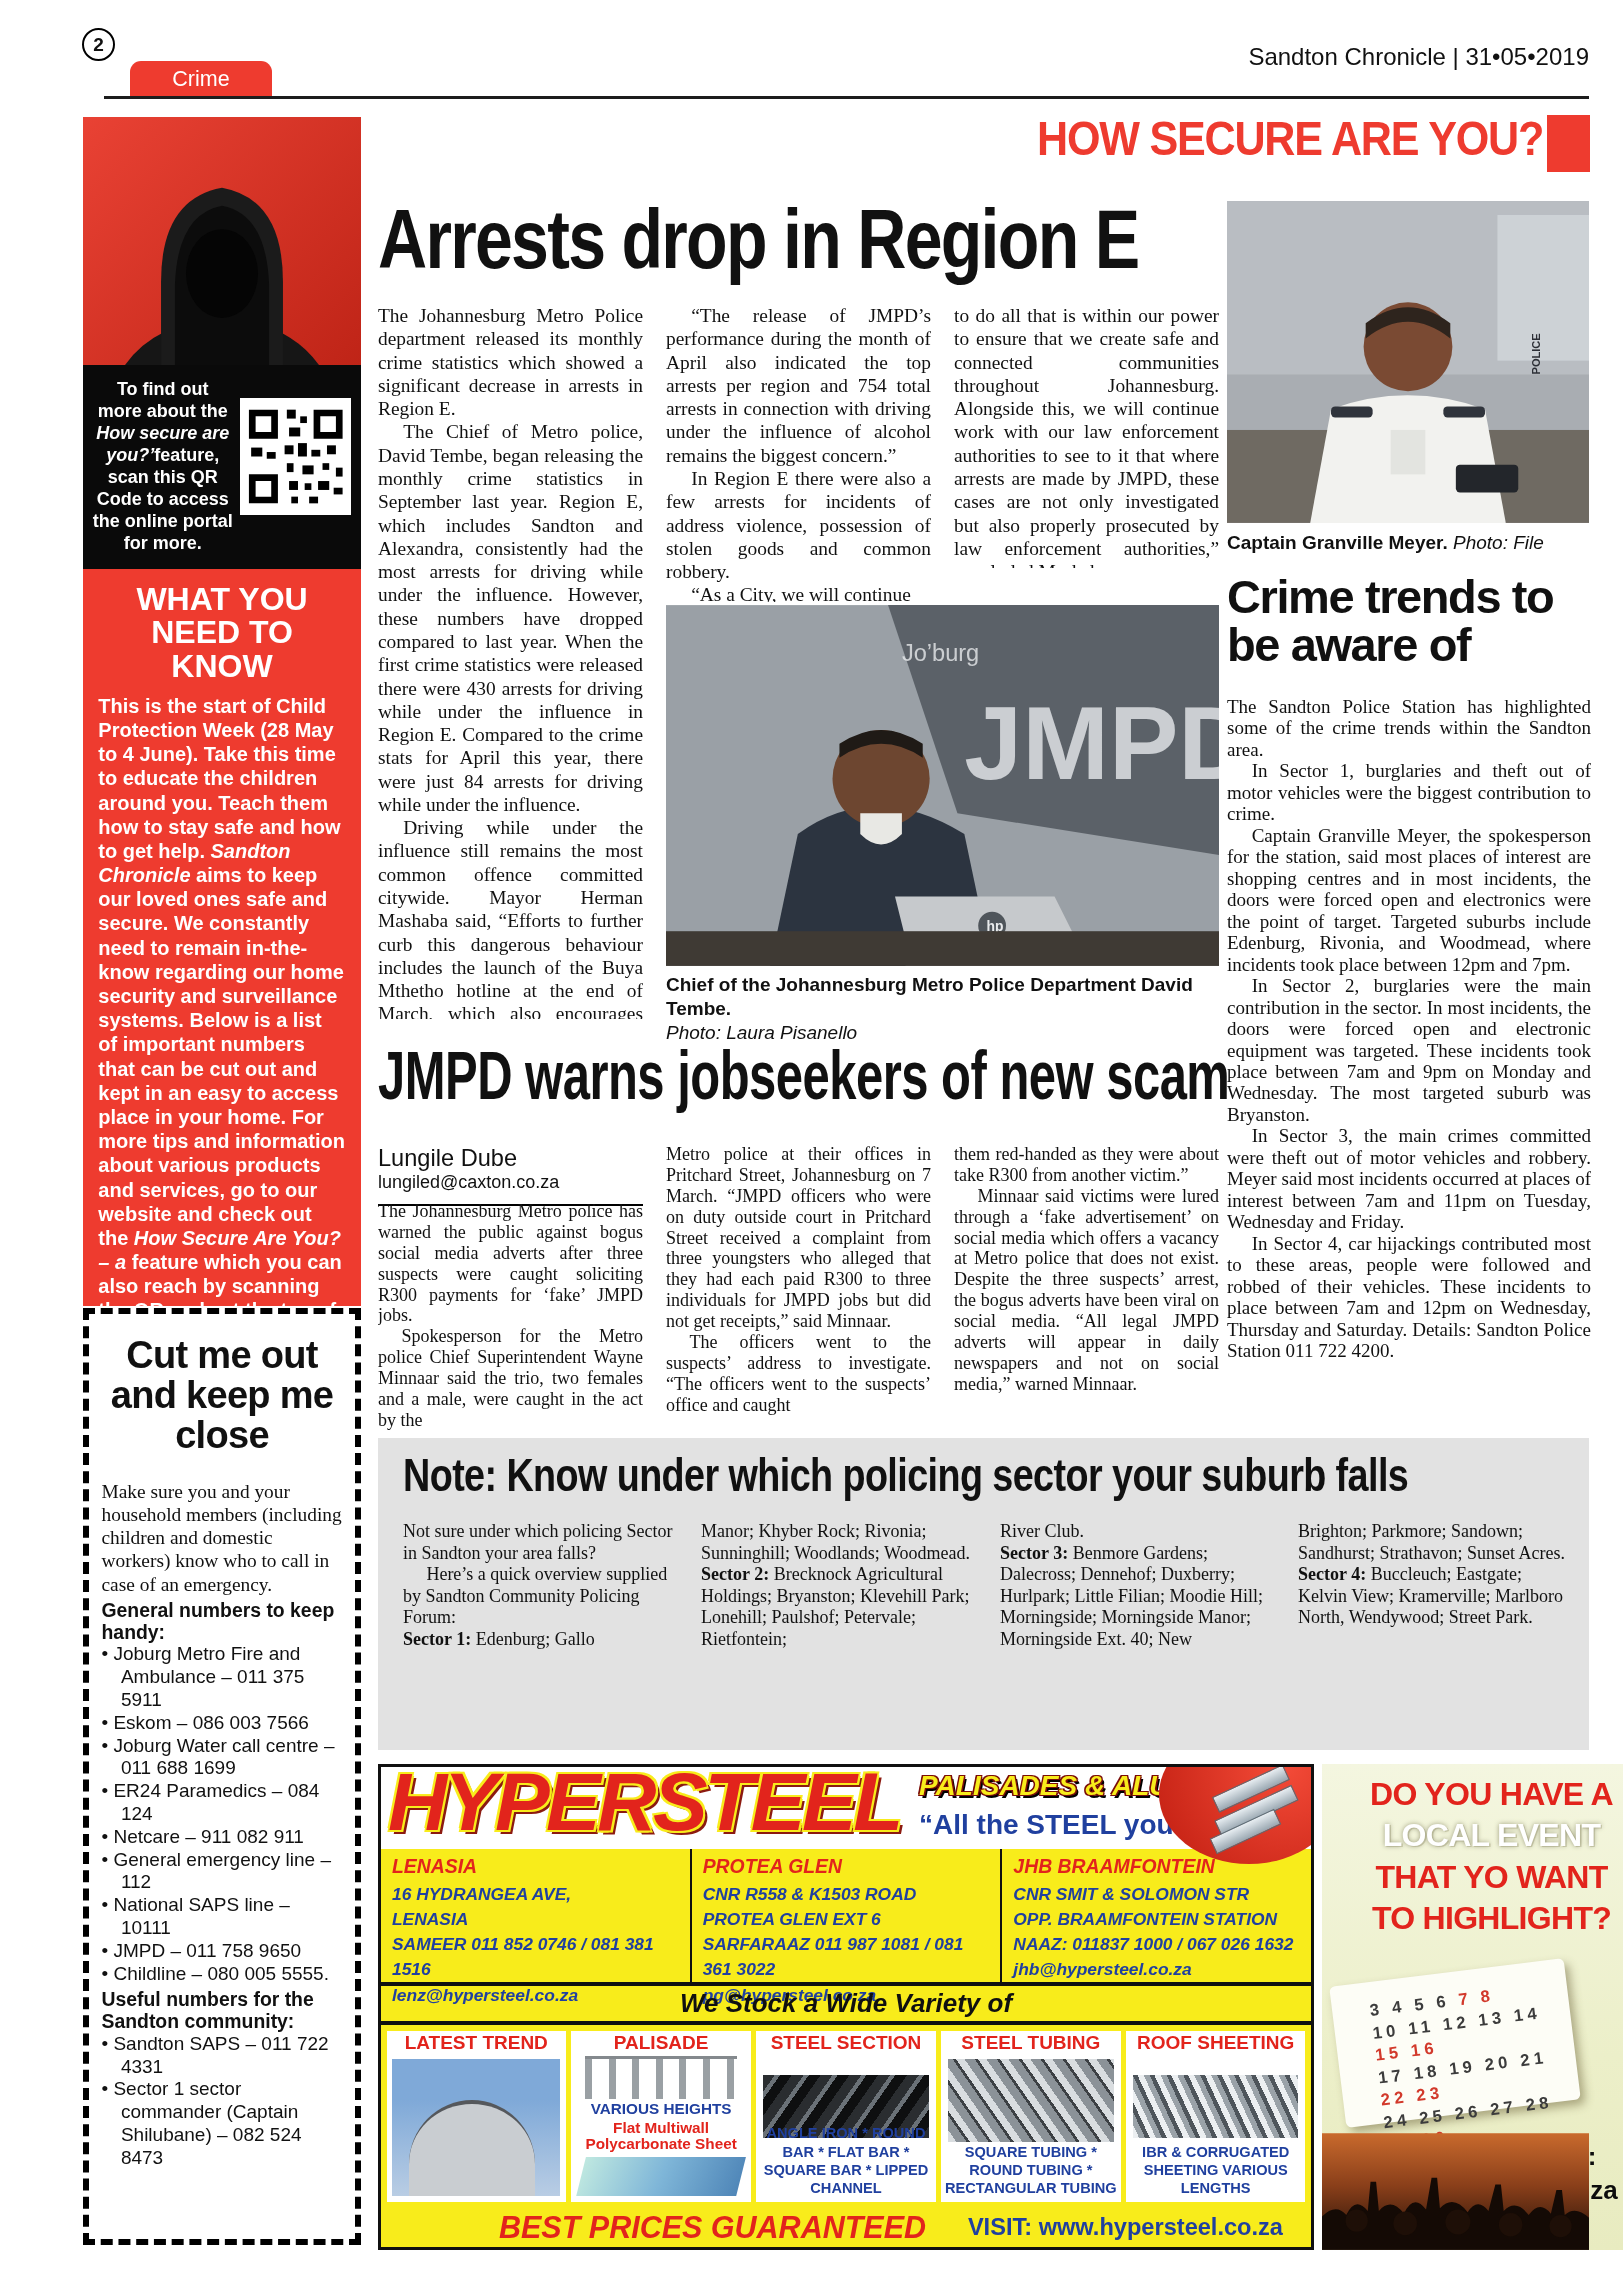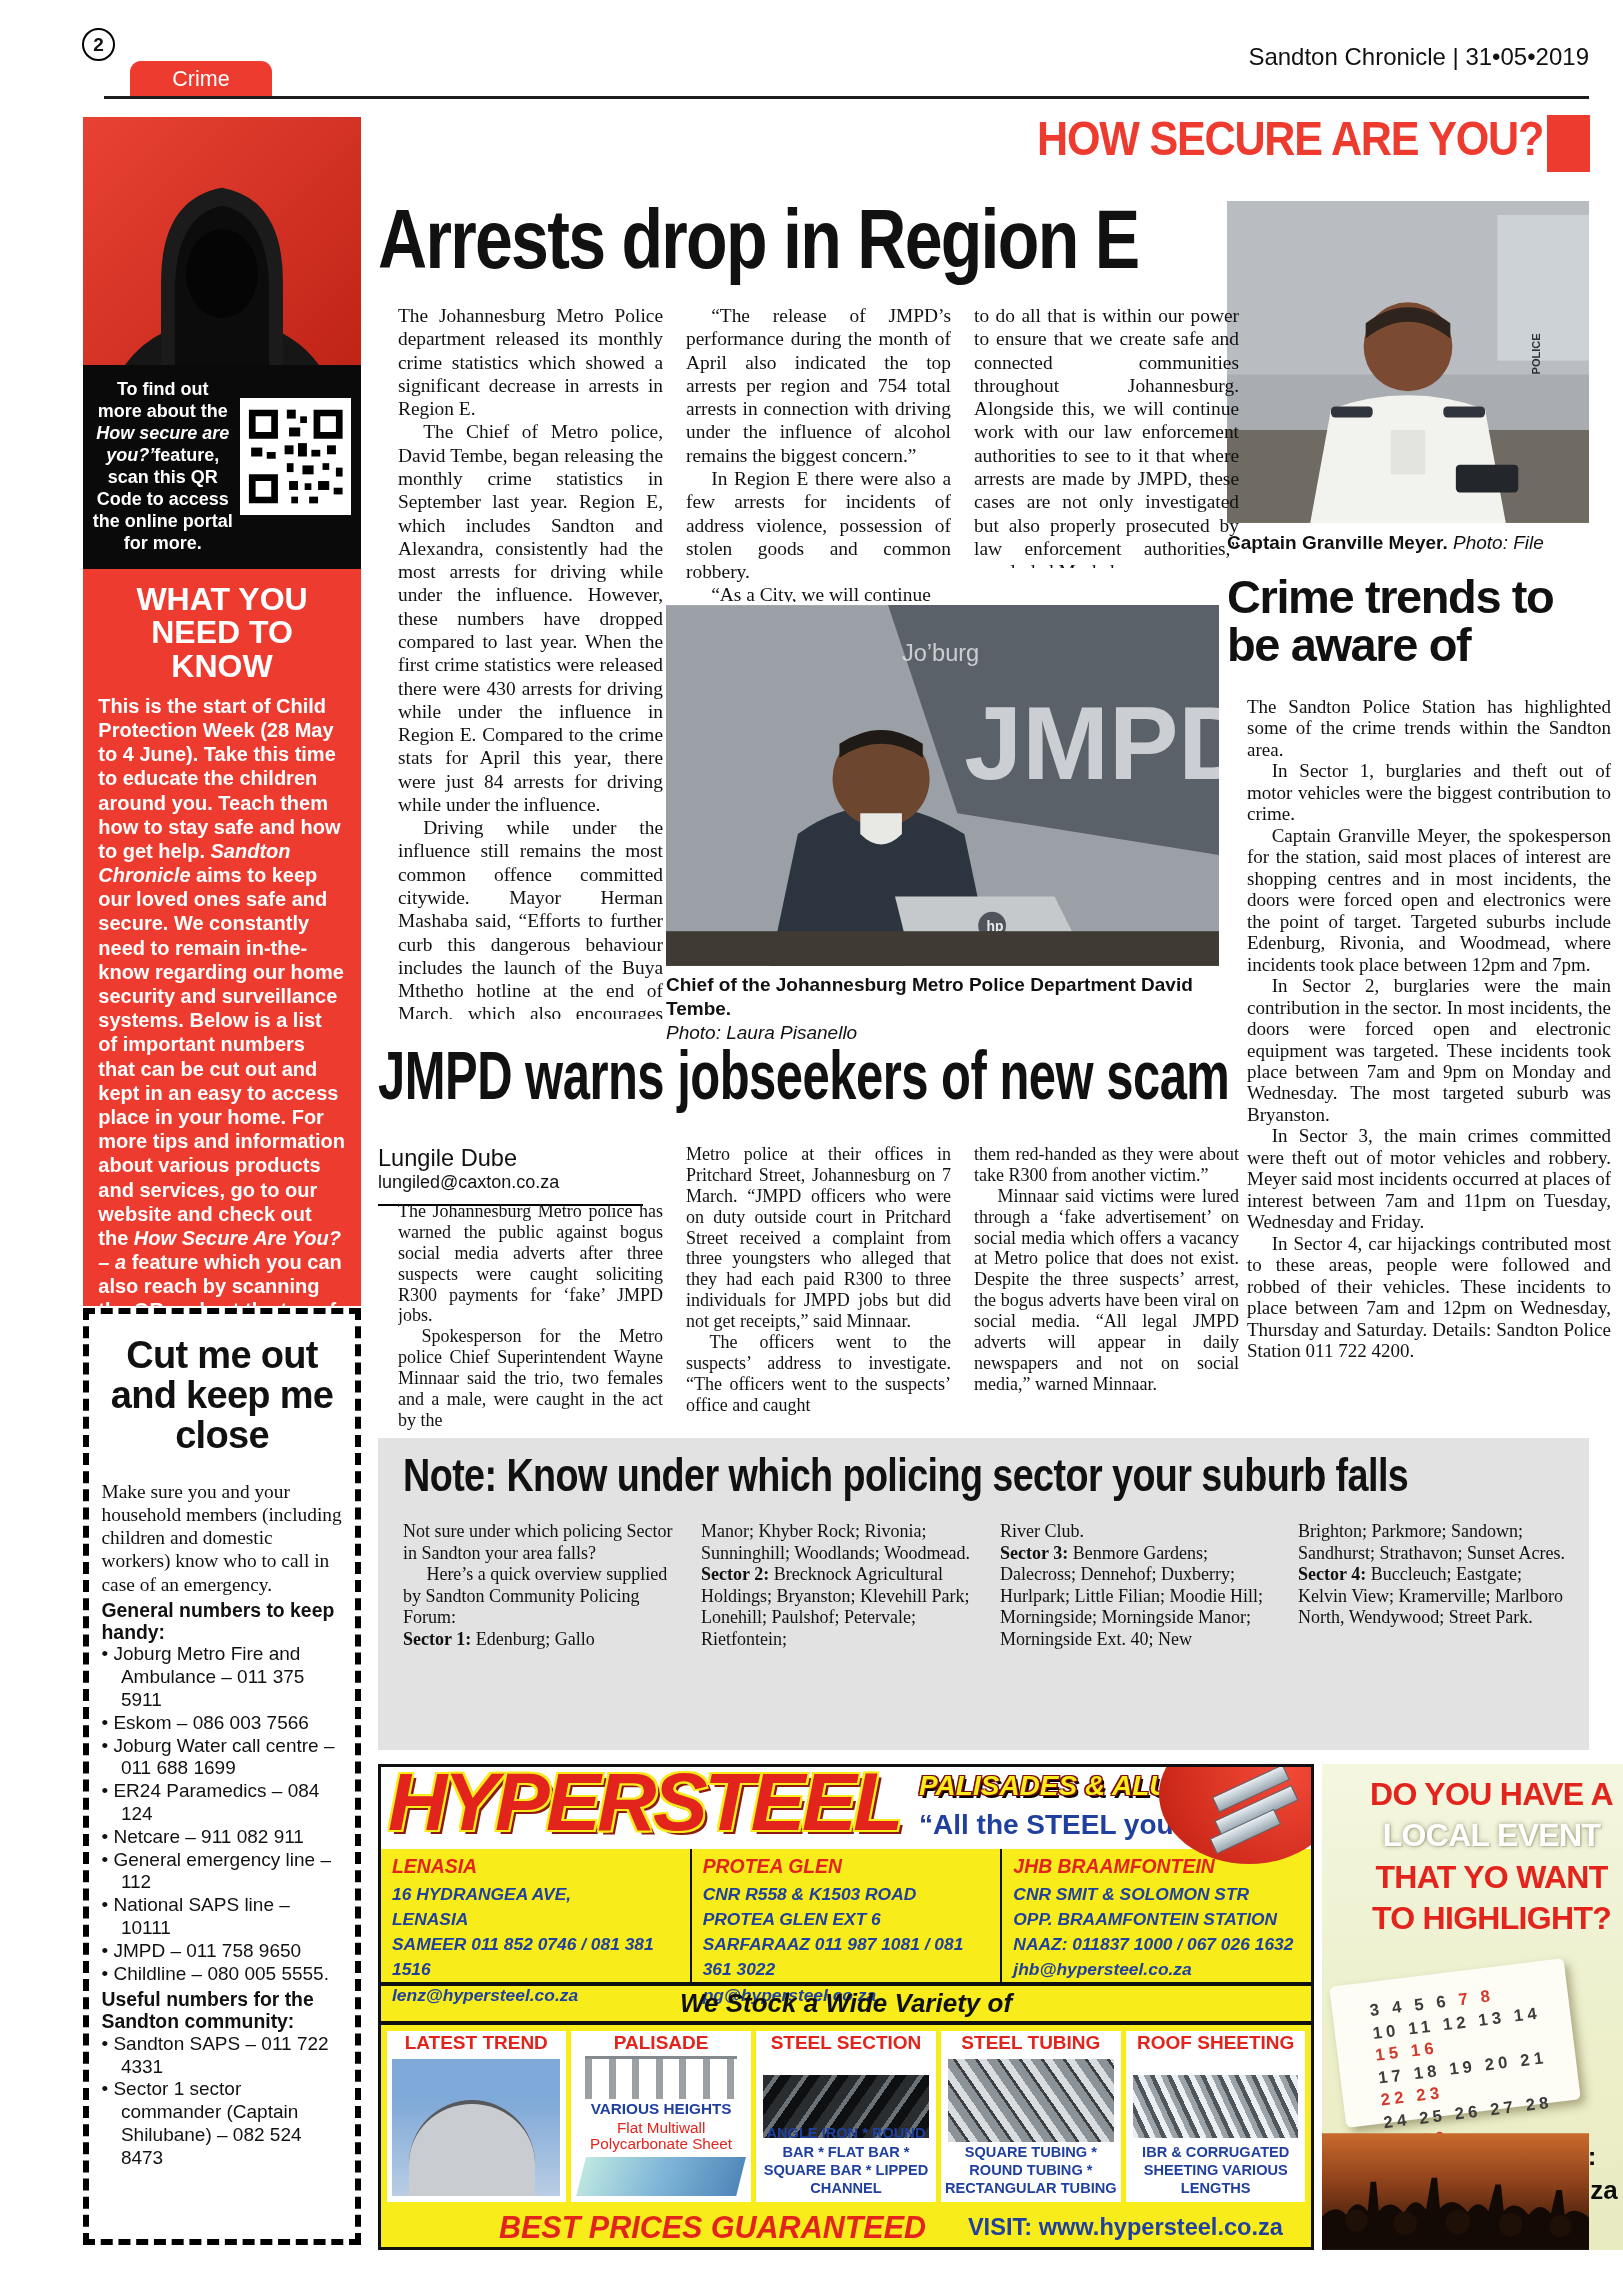--- a/index.html
+++ b/index.html
@@ -1,19 +1,19 @@
 <!DOCTYPE html>
 <html style="font-size:11px"><head>
 <meta charset="utf-8">
 <style>
   html,body{margin:0;padding:0;}
   body{width:1624px;height:2295px;position:relative;background:#fff;font-family:"Liberation Sans",sans-serif;color:#111;overflow:hidden;}
   .abs{position:absolute;}
   .serif{font-family:"Liberation Serif",serif;}
-  .just{text-align:justify;margin-left:20px;}
+  .just{text-align:justify;}
   .cond{display:inline-block;transform-origin:0 0;white-space:nowrap;}
   p{margin:0;}
   p.ind{text-indent:1.3em;}
   
   #pgnum{left:82px;top:28px;width:29px;height:29px;border:2.1px solid #000;border-radius:50%;font-size:19px;font-weight:bold;text-align:center;line-height:29px;}
   #crimetab{left:130px;top:61px;width:142px;height:37px;background:#ee3b2f;border-radius:11px 11px 0 0;color:#fff;font-size:21.5px;text-align:center;line-height:36px;}
   #masthead{right:35px;top:43px;font-size:24px;}
   #hrule{left:104px;top:96px;width:1485px;height:2.8px;background:#1d1d1d;}
   #banner{right:81px;top:110px;font-size:49px;font-weight:900;color:#ee3b2f;letter-spacing:-1.4px;}
   #banner .cond{transform:scaleX(0.88);transform-origin:100% 0;}
@@ -315,21 +315,21 @@
     <div class="cell">
       <div class="t">LATEST TREND</div>
       <div class="img" style="left:5.6px;right:5.6px;top:28px;bottom:5.6px;background:linear-gradient(#7fa9d8 30%,#b9cde4);">
         <div style="position:absolute;left:10%;right:15%;top:30%;bottom:0;background:#c9cdd1;border-radius:60% 60% 0 0/80% 80% 0 0;border-top:4.2px solid #55585c;"></div>
       </div>
     </div>
     <div class="cell">
       <div class="t">PALISADE FENCING</div>
       <div class="img" style="left:14px;right:14px;top:25px;height:40px;background:repeating-linear-gradient(90deg,#9aa0a4 0 7px,#fff 7px 23.6px);border-top:3.5px solid #84898d;"></div>
       <div style="position:absolute;left:2.8px;right:2.8px;top:69px;font-size:15.3px;font-weight:800;color:#20409f;">VARIOUS HEIGHTS</div>
-      <div style="position:absolute;left:2.8px;right:2.8px;top:89px;font-size:15.3px;font-weight:400;color:#e2241c;line-height:1.05;">Flat Multiwall Polycarbonate Sheet</div>
+      <div style="position:absolute;left:2.8px;right:2.8px;top:89px;font-size:15.3px;font-weight:700;color:#e2241c;line-height:1.05;">Flat Multiwall Polycarbonate Sheet</div>
       <div class="img" style="left:9.7px;right:9.7px;top:126px;bottom:5.6px;background:linear-gradient(100deg,#bfe8e0,#7fb6d8 50%,#4f86b8);transform:skewX(-14deg);"></div>
     </div>
     <div class="cell">
       <div class="t">STEEL SECTION</div>
       <div class="img" style="left:7px;right:7px;top:44px;bottom:64px;background:repeating-linear-gradient(125deg,#2a2d30 0 9.7px,#6a7177 9.7px 14px,#0e0f10 14px 23.6px);"></div>
       <div class="s">ANGLE IRON * ROUND BAR * FLAT BAR * SQUARE BAR * LIPPED CHANNEL</div>
     </div>
     <div class="cell">
       <div class="t">STEEL TUBING</div>
       <div class="img" style="left:7px;right:7px;top:28px;bottom:60px;background:repeating-linear-gradient(55deg,#d9dde0 0 7px,#8b9298 7px 15.3px,#3c4044 15.3px 18px);"></div>

